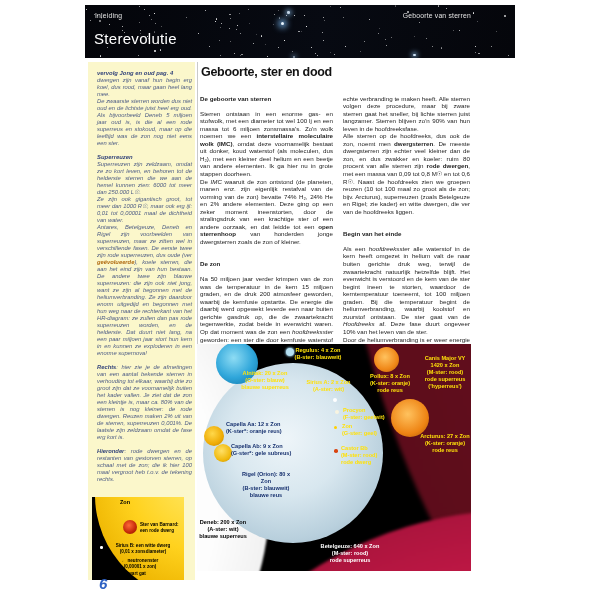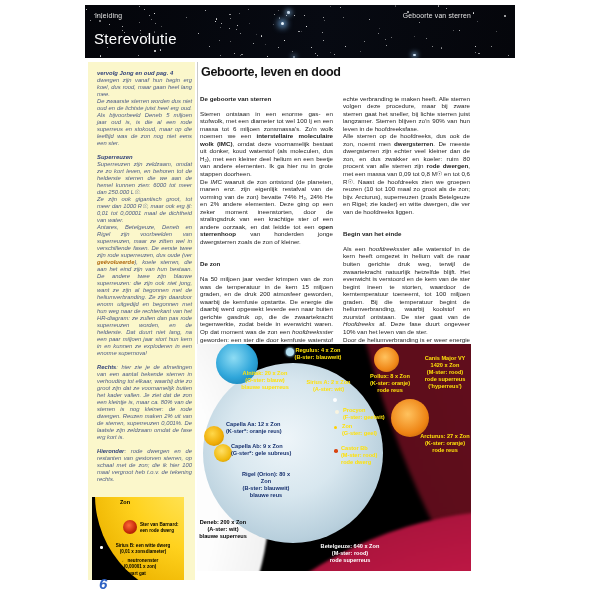--- a/index.html
+++ b/index.html
@@ -228,21 +228,21 @@
     <div class="sb-h">Superreuzen</div>
     <div class="txt">Superreuzen zijn zeldzaam, omdat ze zo kort leven, en behoren tot de helderste sterren die we aan de hemel kunnen zien: 6000 tot meer dan 250.000 L☉.
 Ze zijn ook gigantisch groot, tot meer dan 1000 R☉, maar ook erg ijl: 0,01 tot 0,00001 maal de dichtheid van water.
 Antares, Betelgeuze, Deneb en Rigel zijn voorbeelden van superreuzen, maar ze zitten wel in verschillende fasen. De eerste twee zijn rode superreuzen, dus oude (ver <b class="hl">geëvolueerde</b>), koele sterren, die aan het eind zijn van hun bestaan. De andere twee zijn blauwe superreuzen: die zijn ook niet jong, want ze zijn al begonnen met de heliumverbranding. Ze zijn daardoor enorm uitgedijd en begonnen met hun weg naar de rechterkant van het HR-diagram: ze zullen dan pas rode superreuzen worden, en de helderste. Dat duurt niet lang, na een paar miljoen jaar stort hun kern in en kunnen ze exploderen in een enorme supernova!</div>
     <div class="txt gap" style="margin-top:7px"><b>Rechts</b>: hier zie je de afmetingen van een aantal bekende sterren in verhouding tot elkaar, waarbij drie zo groot zijn dat ze voornamelijk buiten het kader vallen. Je ziet dat de zon een kleintje is, maar ca. 80% van de sterren is nog kleiner: de rode dwergen. Reuzen maken 2% uit van de sterren, superreuzen 0,001%. De laatste zijn zeldzaam omdat de fase erg kort is.</div>
     <div class="txt gap" style="margin-top:7px"><b>Hieronder</b>: rode dwergen en de restanten van gestorven sterren, op schaal met de zon; die ik hier 100 maal vergroot heb t.o.v. de tekening rechts.</div>
   </div>
 
   <div class="divider"></div>
 
-  <div class="article-title">Geboorte, leven en dood</div>
+  <div class="article-title">Geboorte, ster en dood</div>
 
   <div class="col col-left">
     <div class="head">De geboorte van sterren</div>
     <div>Sterren ontstaan in een enorme gas- en stofwolk, met een diameter tot wel 100 lj en een massa tot 6 miljoen zonsmassa's. Zo'n wolk noemen we een <b>interstellaire moleculaire wolk (IMC)</b>, omdat deze voornamelijk bestaat uit donker, koud waterstof (als moleculen, dus H₂), met een kleiner deel helium en een beetje van andere elementen. Ik ga hier nu in grote stappen doorheen.
 De <i>IMC</i> waaruit de zon ontstond (de planeten, manen enz. zijn eigenlijk restafval van de vorming van de zon) bevatte 74% H₂, 24% He en 2% andere elementen. Deze ging op een zeker moment ineenstorten, door de stralingsdruk van een krachtige ster of een andere oorzaak, en dat leidde tot een <b>open sterrenhoop</b> van honderden jonge dwergsterren zoals de zon of kleiner.</div>
     <div class="head gap">De zon</div>
     <div>Na 50 miljoen jaar verder krimpen van de zon was de temperatuur in de kern 15 miljoen graden, en de druk 200 atmosfeer geworden, waarbij de kernfusie opstartte. De energie die daarbij werd opgewekt leverde een naar buiten gerichte gasdruk op, die de zwaartekracht tegenwerkte, zodat beide in evenwicht waren. Op dat moment was de zon een <i>hoofdreeksster</i> geworden: een ster die door kernfusie waterstof omzet in helium en veel energie; al die sterren staan in de <i>Hoofdreeks</i> (zie kader op pag. 7). We spreken ook wel van 'waterstofverbranding', hoewel het niets met</div>
   </div>
 
   <div class="col col-right">

